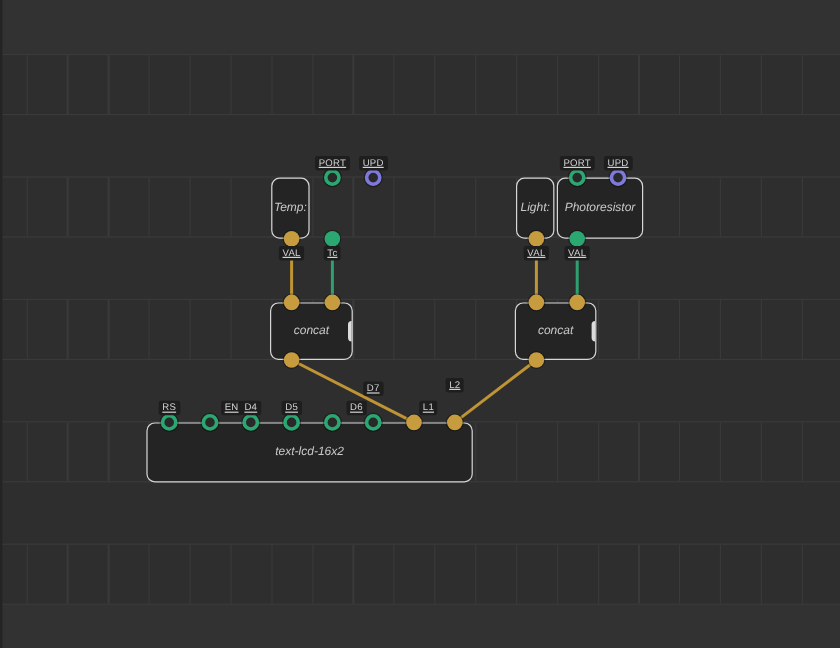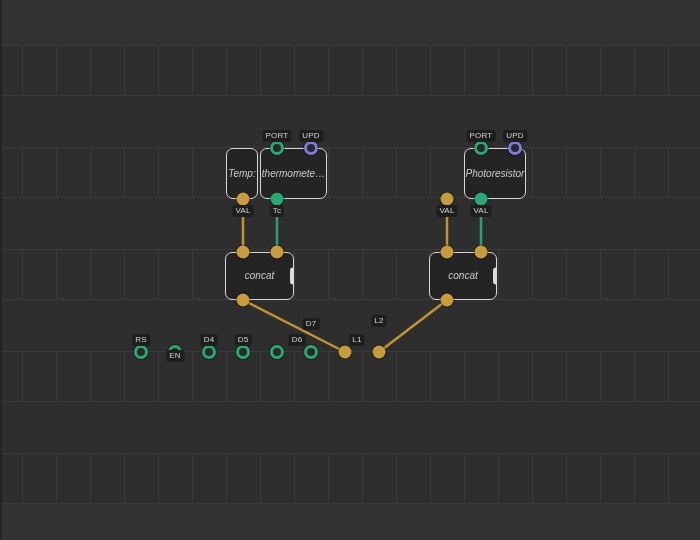--- a/index.html
+++ b/index.html
@@ -54,53 +54,56 @@
   .pin.filled.string{background:var(--string,#c79c3e);}
   .pin.filled.number{background:var(--number,#2ba771);}
   .pin.ring{background:#29292a;border:3px solid;width:14px;height:14px;}
   .pin.ring.number{border-color:var(--number,#2ba771);}
   .pin.ring.pulse{border-color:var(--pulse,#7e79dd);}
   
   .plabel{
     position:absolute;z-index:6;transform:translateX(-50%);
     height:12px;line-height:12px;padding:0 3px;border-radius:2px;
     background:#1e1e1f;color:var(--label-text,#d2d2d2);
-    font-size:8px;letter-spacing:.2px;white-space:nowrap;
+    font-size:8px;letter-spacing:.2px;white-space:nowrap;text-decoration:underline;
   }
 </style>
 </head>
 <body>
 
 <div id="stage">
 
   <div class="bar top"></div>
   <div class="bar bottom"></div>
   <div class="band" style="top:45px"></div>
   <div class="band" style="top:147px"></div>
   <div class="band" style="top:249px"></div>
   <div class="band" style="top:351px"></div>
   <div class="band" style="top:453px"></div>
   <div class="edge-left"></div>
 
   <div class="node" style="left:226px;top:148px;width:32px;height:51px;">
     <span class="title">Temp:</span>
   </div>
-  <div class="node" style="left:260px;top:148px;width:67px;height:51px;">
-    <span class="title">thermomete…</span>
+  <div class="node" style="left:430px;top:148px;width:32px;height:51px;">
+    <span class="title">Light:</span>
   </div>
-  <div class="node" style="left:464px;top:148px;width:62px;height:51px;">
+  <div class="node" style="left:464px;top:148px;width:72px;height:51px;">
     <span class="title">Photoresistor</span>
   </div>
   <div class="node" style="left:225px;top:252px;width:69px;height:48px;">
     <span class="title">concat</span>
     <span class="vtab"></span>
   </div>
   <div class="node" style="left:429px;top:252px;width:68px;height:48px;">
     <span class="title">concat</span>
     <span class="vtab"></span>
+  </div>
+  <div class="node" style="left:122px;top:352px;width:272px;height:50px;">
+    <span class="title">text-lcd-16x2</span>
   </div>
 
   <svg id="wires" width="700" height="540">
     <line class="wire string" x1="243" y1="199" x2="243" y2="252"></line>
     <line class="wire number" x1="277" y1="199" x2="277" y2="252"></line>
     <line class="wire string" x1="447" y1="199" x2="447" y2="252"></line>
     <line class="wire number" x1="481" y1="199" x2="481" y2="252"></line>
     <line class="wire string" x1="243" y1="300" x2="345" y2="352"></line>
     <line class="wire string" x1="447" y1="300" x2="379" y2="352"></line>
   </svg>
@@ -133,21 +136,21 @@
   <div class="plabel" style="left:277px;top:130px;">PORT</div>
   <div class="plabel" style="left:311px;top:130px;">UPD</div>
   <div class="plabel" style="left:481px;top:130px;">PORT</div>
   <div class="plabel" style="left:515px;top:130px;">UPD</div>
   <div class="plabel" style="left:243px;top:205px;">VAL</div>
   <div class="plabel" style="left:277px;top:205px;">Tc</div>
   <div class="plabel" style="left:447px;top:205px;">VAL</div>
   <div class="plabel" style="left:481px;top:205px;">VAL</div>
 
   <div class="plabel" style="left:141px;top:334px;">RS</div>
-  <div class="plabel" style="left:175px;top:334px;margin-top:16px;">EN</div>
+  <div class="plabel" style="left:193px;top:334px;">EN</div>
   <div class="plabel" style="left:209px;top:334px;">D4</div>
   <div class="plabel" style="left:243px;top:334px;">D5</div>
   <div class="plabel" style="left:277px;top:334px;margin-left:20px;">D6</div>
   <div class="plabel" style="left:311px;top:318px;">D7</div>
   <div class="plabel" style="left:345px;top:334px;margin-left:12px;">L1</div>
   <div class="plabel" style="left:379px;top:315px;">L2</div>
 
 </div>
 
 </body></html>

